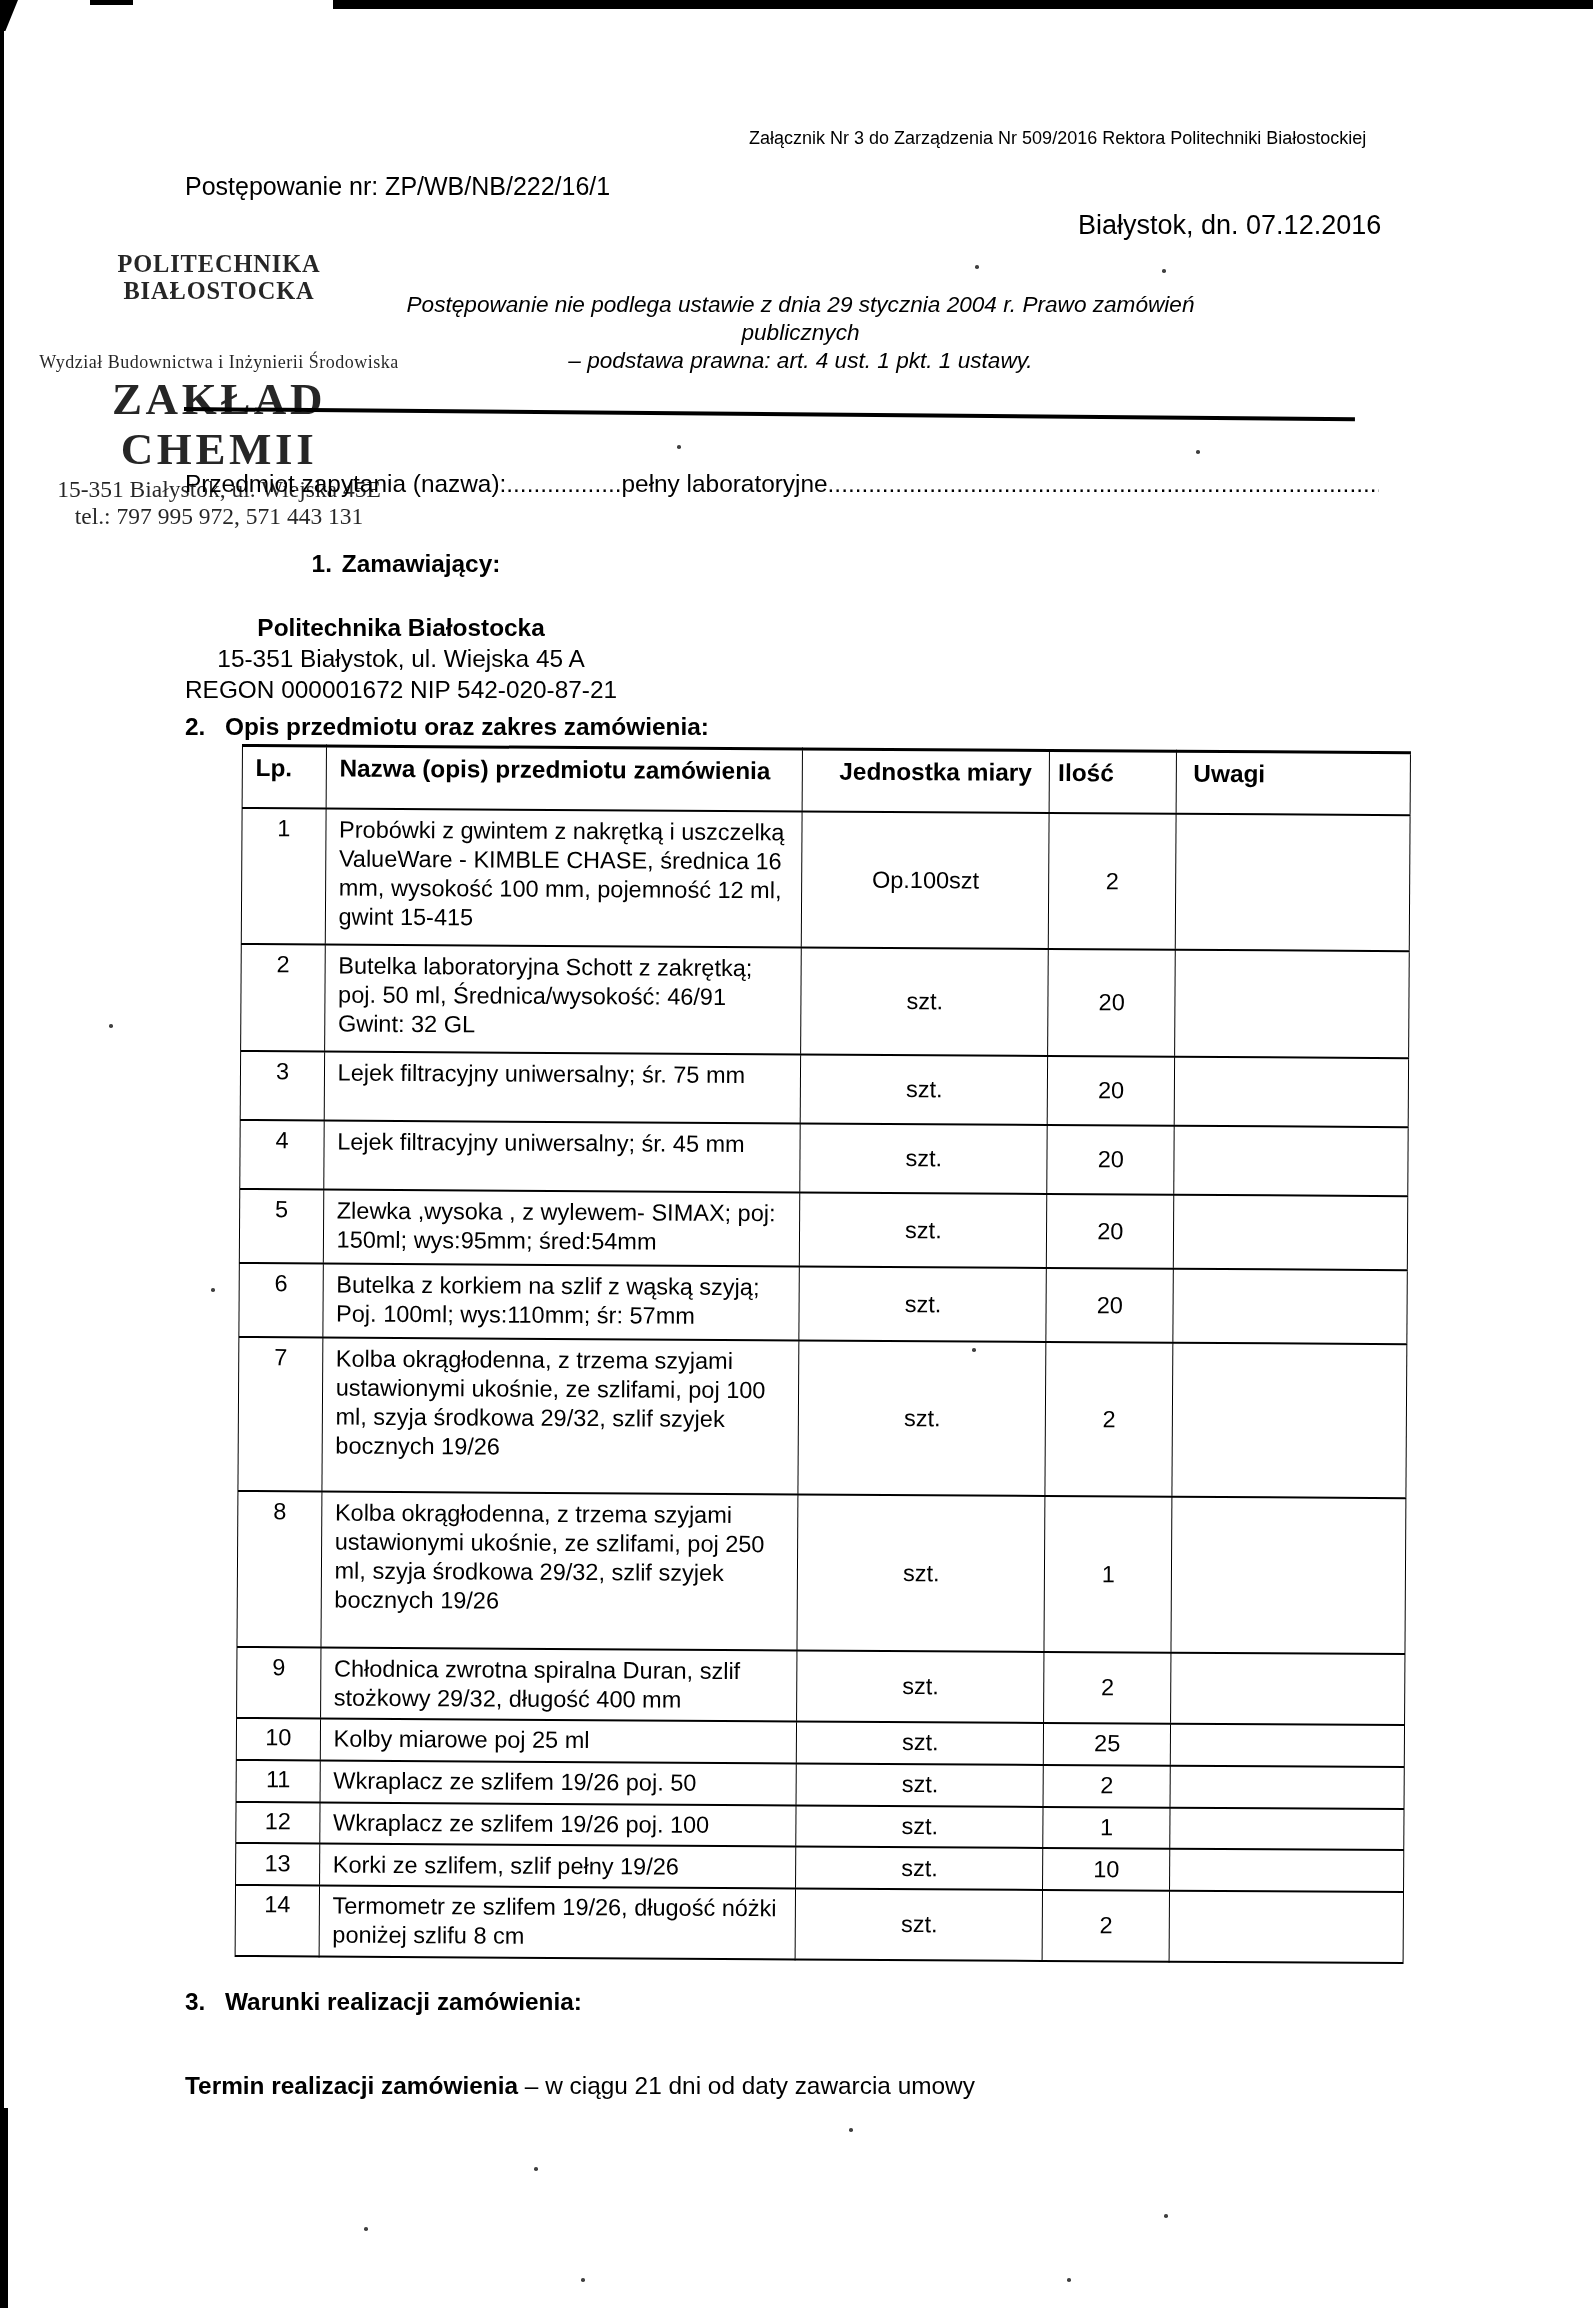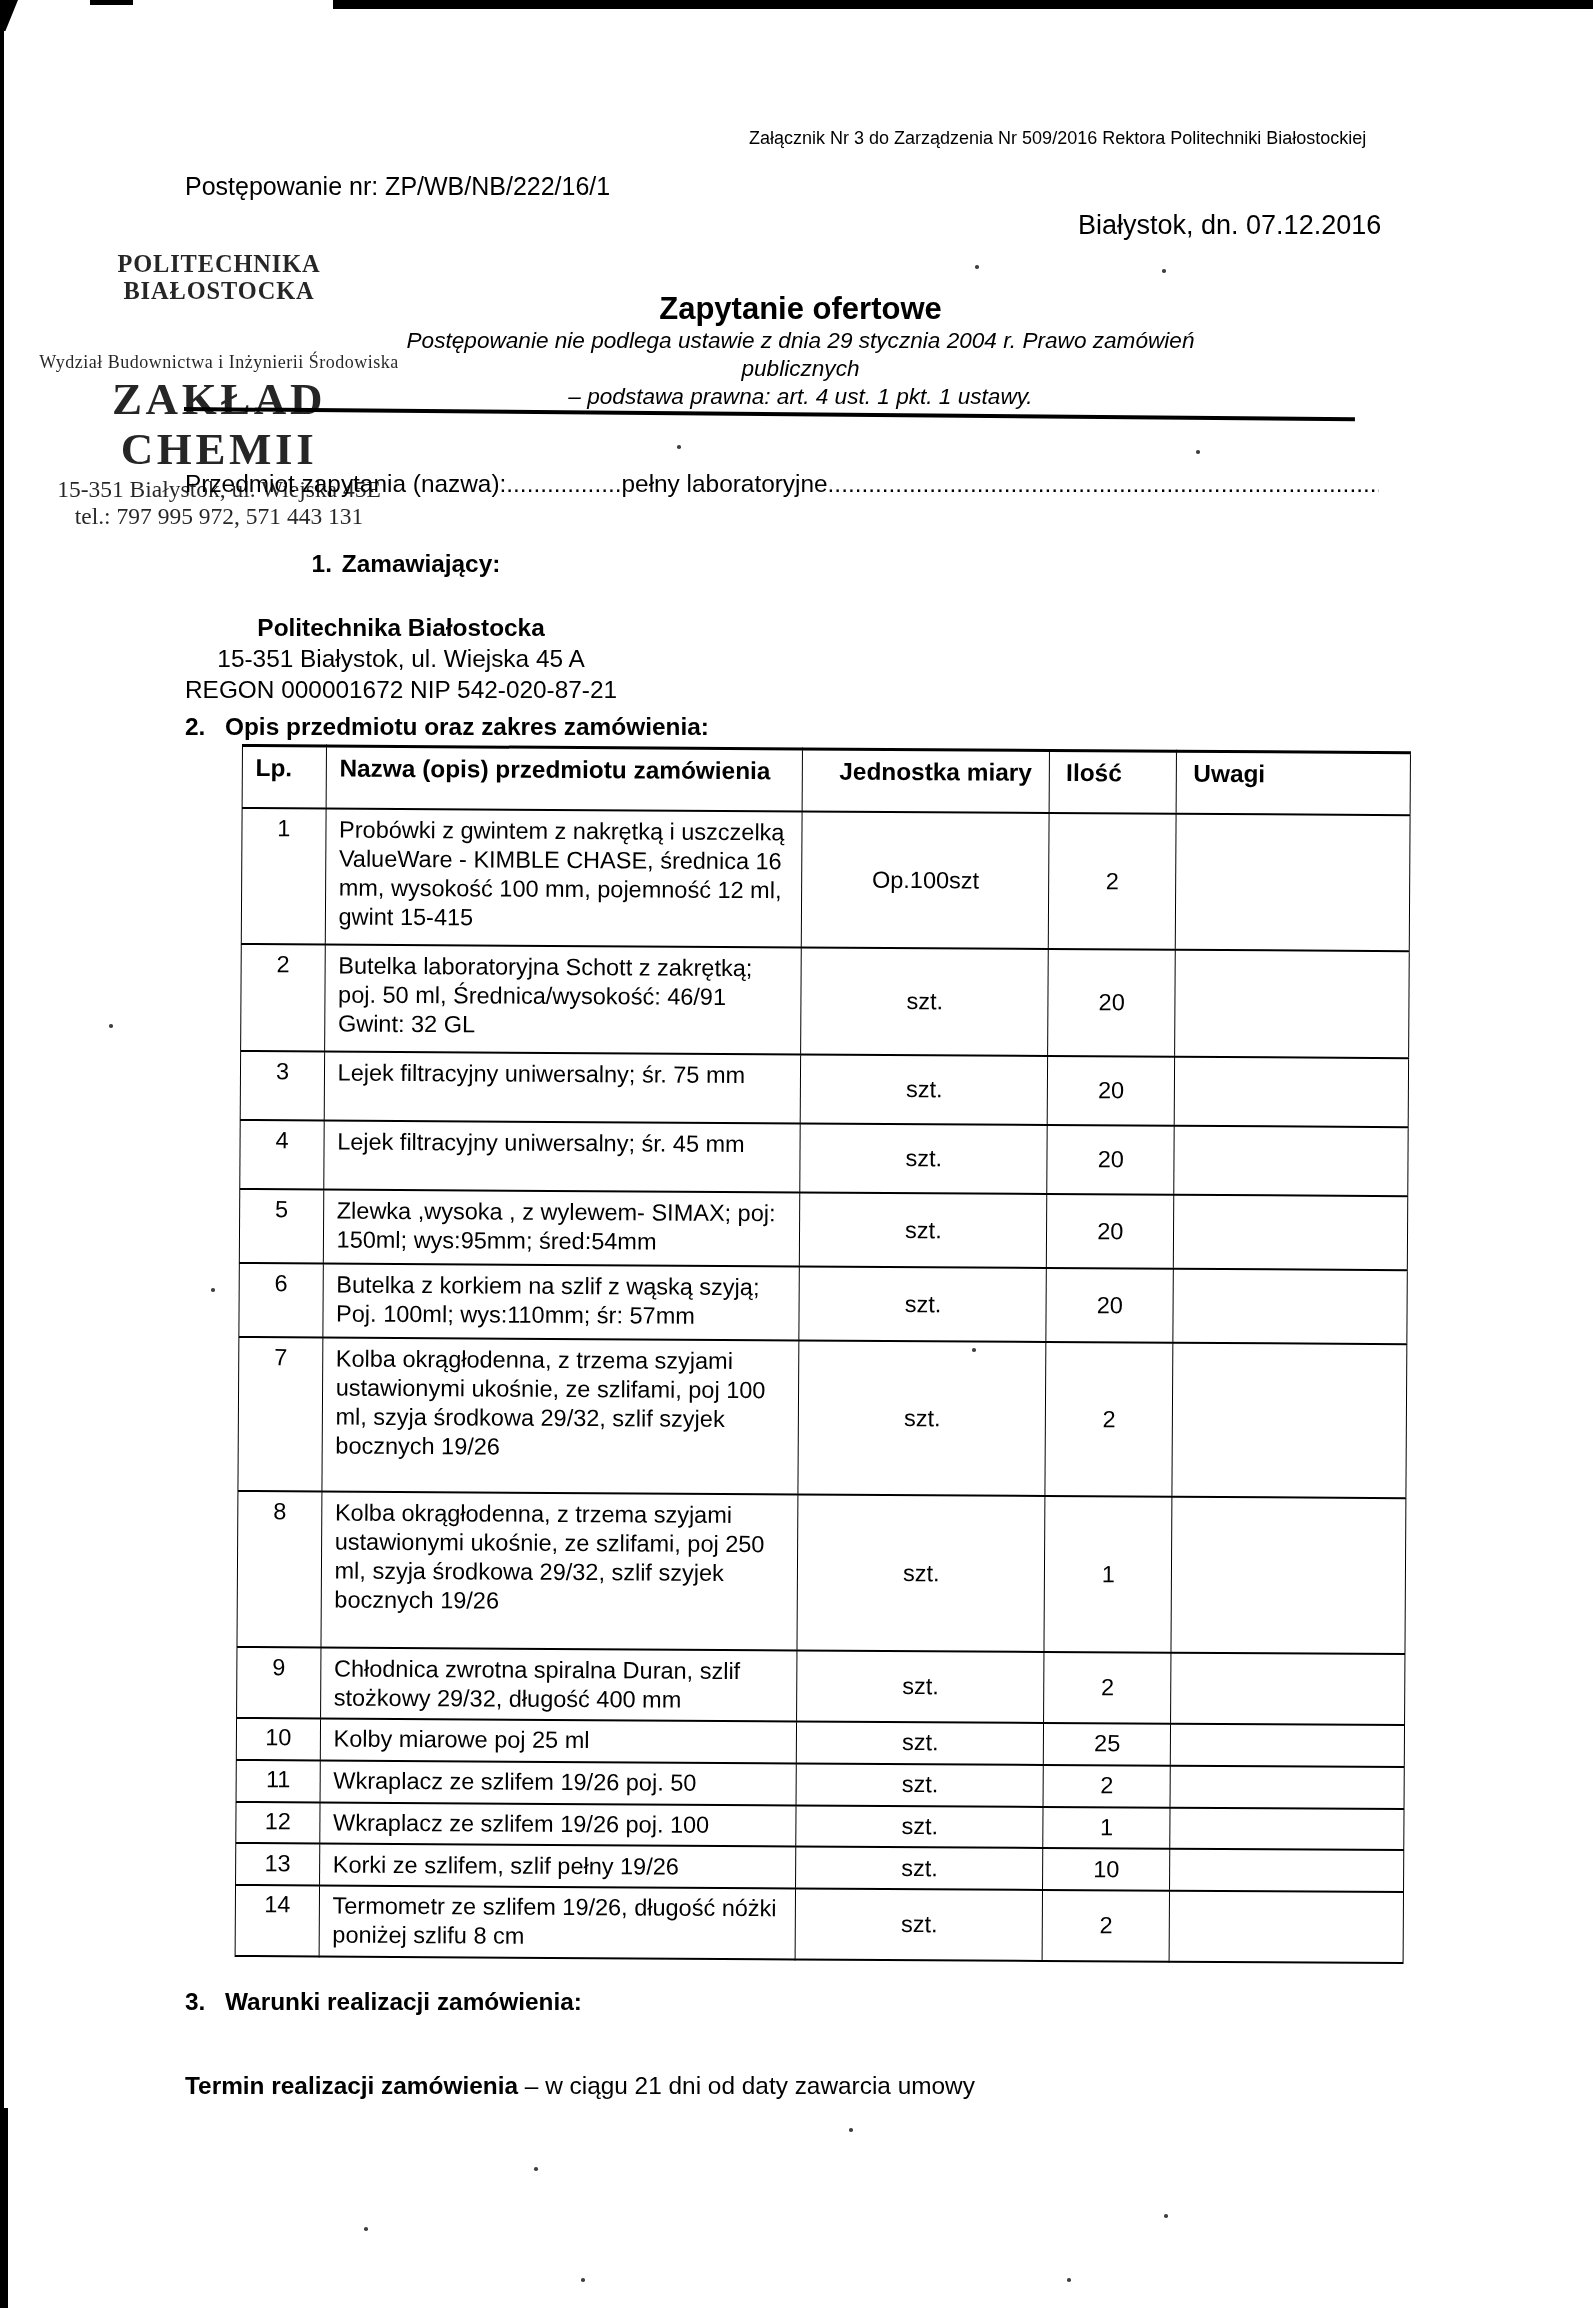--- a/index.html
+++ b/index.html
@@ -61,21 +61,21 @@
   .doc-table col.c-qty{width:127px;}
   .doc-table col.c-notes{width:234px;}
   .doc-table th,.doc-table td{border:1.8px solid #000;}
   .doc-table tr{border-top:2.7px solid #000;border-bottom:2.7px solid #000;}
   .doc-table thead tr{border-top:3.6px solid #000;}
   .doc-table thead th{
     font-size:24.4px;font-weight:bold;text-align:left;vertical-align:top;
     padding:7.2px 9px 25px 12.7px;height:60px;box-sizing:border-box;
   }
   .doc-table thead th.h-unit{padding-left:36px;}
-  .doc-table thead th.h-qty{padding-left:16px;}
+  .doc-table thead th.h-qty{padding-left:8px;}
   .doc-table thead th.h-notes{padding-left:16.3px;}
   .doc-table td{vertical-align:top;box-sizing:border-box;}
   .doc-table td.td-lp{text-align:center;padding-top:5.4px;font-size:23.5px;}
   .doc-table td.td-name{padding:5.4px 9px 5.4px 12.7px;line-height:29px;}
   .doc-table td.td-unit,.doc-table td.td-qty{text-align:center;vertical-align:middle;}
   
   tbody tr:nth-child(1) td{height:136px;}
   tbody tr:nth-child(2) td{height:107px;}
   tbody tr:nth-child(3) td{height:69px;}
   tbody tr:nth-child(4) td{height:69px;}
@@ -120,21 +120,20 @@
 
   <div class="stamp">
     <div class="s1">POLITECHNIKA BIAŁOSTOCKA</div>
     <div class="s2">Wydział Budownictwa i Inżynierii Środowiska</div>
     <div class="s3">ZAKŁAD CHEMII</div>
     <div class="s4">15-351 Białystok, ul. Wiejska 45E</div>
     <div class="s5">tel.: 797 995 972, 571 443 131</div>
   </div>
 
   <div class="title-block">
-    <div class="doc-title">Zapytanie ofertowe</div>
     <div class="doc-sub">Postępowanie nie podlega ustawie z dnia 29 stycznia 2004 r. Prawo zamówień publicznych</div>
     <div class="doc-sub">– podstawa prawna: art. 4 ust. 1 pkt. 1 ustawy.</div>
   </div>
   <div class="separator"></div>
 
   <div class="subject-line"><span>Przedmiot zapytania (nazwa):</span><span>.................</span><span>pełny laboratoryjne</span><span>................................................................................................</span></div>
 
   <div class="section1">
     <div class="sec-heading"><span class="sec-num">1.</span><span>Zamawiający:</span></div>
     <div class="org-block">

